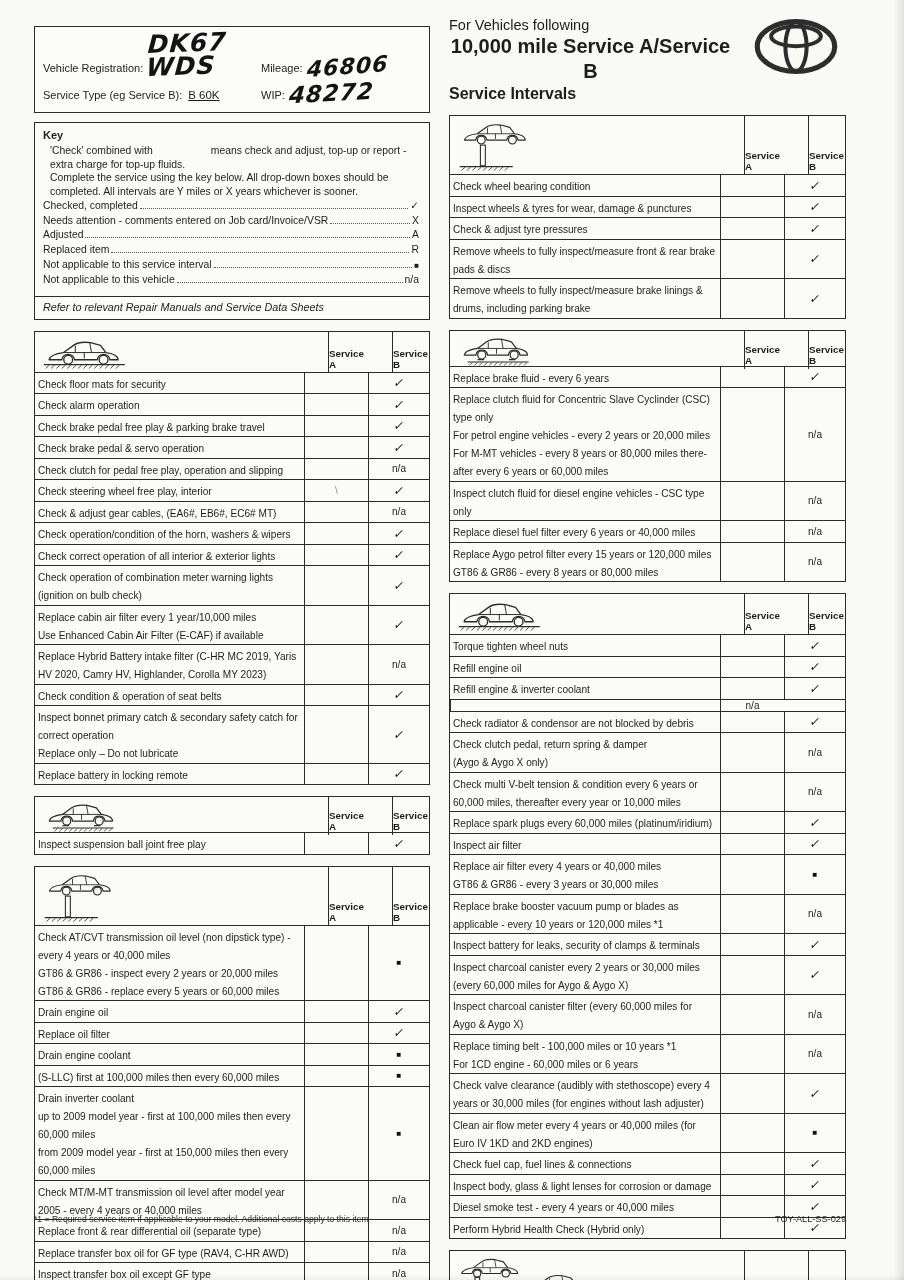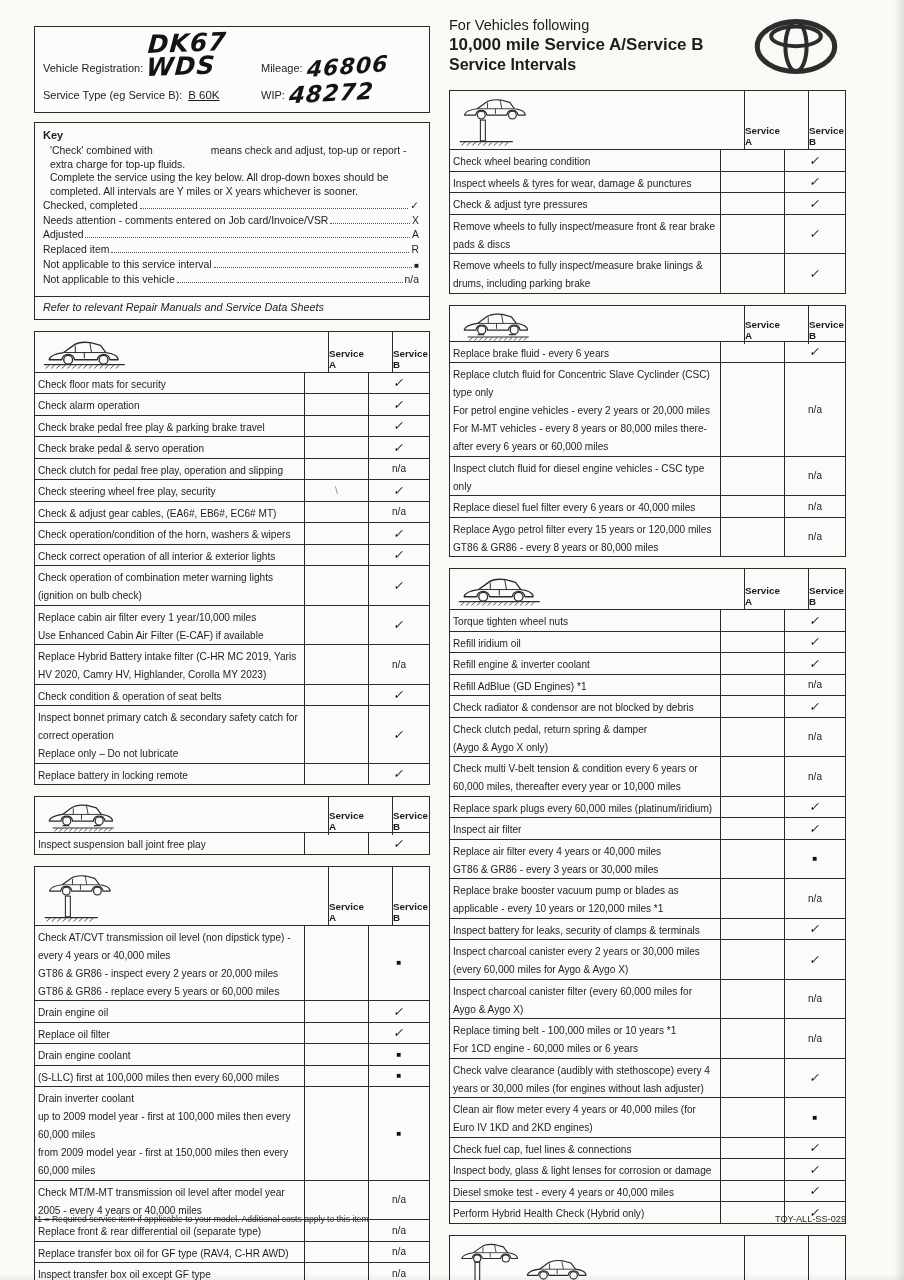--- a/index.html
+++ b/index.html
@@ -41,21 +41,21 @@
   .key-gap{display:inline-block;width:58px;}
   .legend-row{display:flex;align-items:baseline;font-size:10.4px;line-height:1.42;}
   .legend-dots{flex:1;border-bottom:1.5px dotted #555;margin:0 2px 3px 2px;min-width:10px;}
   .legend-symbol{white-space:nowrap;}
   .key-footnote{font-size:10.8px;font-style:italic;margin-top:8px;border-top:1.4px solid #2b2b2b;padding-top:4px;margin-left:-8px;margin-right:-10px;padding-left:8px;}
 
   
   .title-block{display:flex;margin-top:2px;align-items:flex-start;gap:20px;}
   .title-text{flex:1;}
   .title-l1{font-size:14.5px;line-height:1.25;}
-  .title-l2{font-size:17px;font-weight:bold;line-height:1.25;}
+  .title-l2{font-size:20px;font-weight:bold;line-height:1.25;text-align:center;}
   .title-l3{font-size:16px;font-weight:bold;line-height:1.25;}
   .logo-wrap{width:88px;margin-top:2px;margin-right:6px;}
 
   
   .svc-table{border:1.7px solid #2b2b2b;margin-top:11px;background:rgba(255,255,255,.4);}
   .thead{display:grid;grid-template-columns:1fr 64px 61px;}
   .thead .icon-cell{padding:3px 0 2px 6px;display:flex;align-items:flex-start;}
   .thead .colhead-cell{border-left:1.5px solid #2b2b2b;display:flex;align-items:flex-end;justify-content:center;padding-bottom:3px;margin-left:24px;}
   .colhead{font-size:9.8px;font-weight:bold;}
   .h-ground{height:40px;}
@@ -211,21 +211,21 @@
               </div>
             </div>
             <div class="svc-row">
               <div class="item-cell"><span class="item-label">Check clutch for pedal free play, operation and slipping</span></div>
               <div class="mark-cell"></div>
               <div class="mark-cell">
                 <span class="mark-na">n/a</span>
               </div>
             </div>
             <div class="svc-row">
-              <div class="item-cell"><span class="item-label">Check steering wheel free play, security</span></div>
+              <div class="item-cell"><span class="item-label">Check steering wheel free play, interior</span></div>
               <div class="mark-cell">
                 <span class="mark-stray">\</span>
               </div>
               <div class="mark-cell">
                 <span class="mark-tick">✓</span>
               </div>
             </div>
             <div class="svc-row">
               <div class="item-cell"><span class="item-label">Check &amp; adjust gear cables, (EA6#, EB6#, EC6# MT)</span></div>
               <div class="mark-cell"></div>
@@ -633,35 +633,34 @@
               </div>
             </div>
             <div class="svc-row">
               <div class="item-cell"><span class="item-label">Torque tighten wheel nuts</span></div>
               <div class="mark-cell"></div>
               <div class="mark-cell">
                 <span class="mark-tick">✓</span>
               </div>
             </div>
             <div class="svc-row">
-              <div class="item-cell"><span class="item-label">Refill iridium oil</span></div>
+              <div class="item-cell"><span class="item-label">Refill engine oil</span></div>
               <div class="mark-cell"></div>
               <div class="mark-cell">
                 <span class="mark-tick">✓</span>
               </div>
             </div>
             <div class="svc-row">
               <div class="item-cell"><span class="item-label">Refill engine &amp; inverter coolant</span></div>
               <div class="mark-cell"></div>
               <div class="mark-cell">
                 <span class="mark-tick">✓</span>
               </div>
             </div>
             <div class="svc-row">
-              <div class="item-cell"><span class="item-label">Refill AdBlue (GD Engines) *1</span></div>
               <div class="mark-cell"></div>
               <div class="mark-cell">
                 <span class="mark-na">n/a</span>
               </div>
             </div>
             <div class="svc-row">
               <div class="item-cell"><span class="item-label">Check radiator &amp; condensor are not blocked by debris</span></div>
               <div class="mark-cell"></div>
               <div class="mark-cell">
                 <span class="mark-tick">✓</span>

